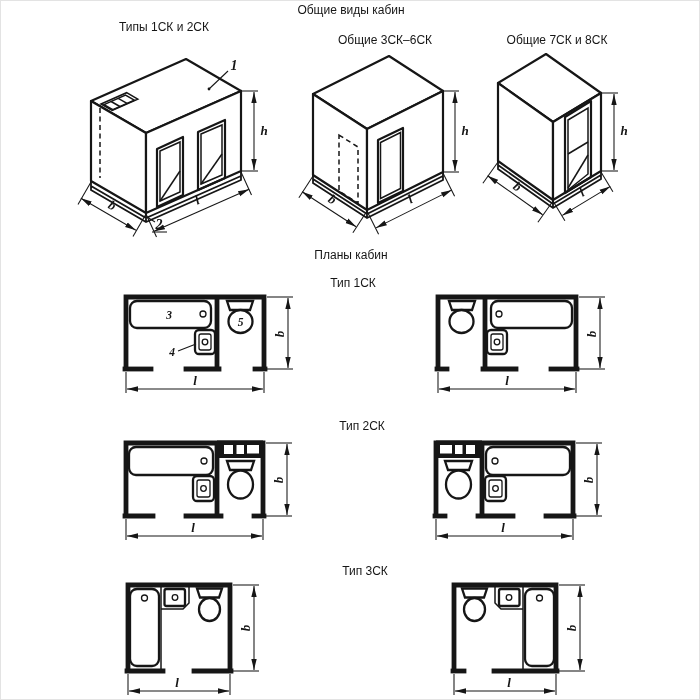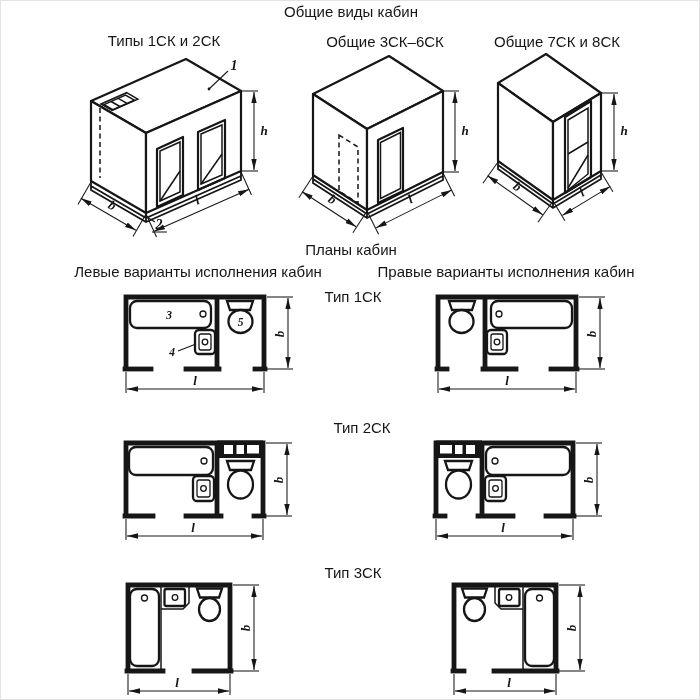--- a/index.html
+++ b/index.html
@@ -1,19 +1,19 @@
 <!DOCTYPE html>
 <html><head>
 <meta charset="utf-8">
 <style>
   html,body{margin:0;padding:0;background:#ffffff;}
   .canvas{position:relative;width:700px;height:700px;background:#fff;
           border:1px solid #e3e3e3;box-sizing:border-box;overflow:hidden;
           font-family:"Liberation Sans",sans-serif;}
-  .lbl{position:absolute;font-size:15px;color:#161616;white-space:nowrap;
+  .lbl{position:absolute;font-size:12px;color:#161616;white-space:nowrap;
        transform:translateX(-50%);text-align:center;line-height:1.1;}
   svg{position:absolute;overflow:visible;}
   .e{stroke:#161616;stroke-width:2.2;fill:none;stroke-linejoin:round;}
   .face{stroke:#161616;stroke-width:2.2;fill:#ffffff;stroke-linejoin:round;}
   .thin{stroke:#161616;stroke-width:1.5;fill:none;}
   .dash{stroke:#161616;stroke-width:1.5;fill:none;stroke-dasharray:5 3.5;}
   .pl{stroke:#161616;stroke-width:1.8;fill:none;}
   .dim{stroke:#161616;stroke-width:1.05;fill:none;}
   .wall{stroke:#161616;stroke-width:4.8;fill:none;stroke-linejoin:miter;}
   .wseg{stroke:#161616;stroke-width:4.8;stroke-linecap:square;}
@@ -24,29 +24,27 @@
   .dt{font:italic bold 13px "Liberation Serif",serif;fill:#161616;text-anchor:middle;}
   .co{font:italic bold 14px "Liberation Serif",serif;fill:#161616;text-anchor:middle;}
   .num{font:italic bold 11.5px "Liberation Serif",serif;fill:#161616;text-anchor:middle;}
 </style>
 </head>
 <body>
 
 <div class="canvas">
 
   <div class="lbl" style="left:350px;top:3px">Общие виды кабин</div>
-  <div class="lbl" style="left:163px;top:32px">Типы 1СК и 2СК</div>
+  <div class="lbl" style="left:163px;top:20px">Типы 1СК и 2СК</div>
   <div class="lbl" style="left:384px;top:33px">Общие 3СК–6СК</div>
   <div class="lbl" style="left:556px;top:33px">Общие 7СК и 8СК</div>
-  <div class="lbl" style="left:350px;top:241px">Планы кабин</div>
-  <div class="lbl" style="left:197px;top:263px">Левые варианты исполнения кабин</div>
-  <div class="lbl" style="left:505px;top:263px">Правые варианты исполнения кабин</div>
-  <div class="lbl" style="left:352px;top:288px">Тип 1СК</div>
+  <div class="lbl" style="left:350px;top:248px">Планы кабин</div>
+  <div class="lbl" style="left:352px;top:276px">Тип 1СК</div>
   <div class="lbl" style="left:361px;top:419px">Тип 2СК</div>
-  <div class="lbl" style="left:352px;top:564px">Тип 3СК</div>
+  <div class="lbl" style="left:364px;top:564px">Тип 3СК</div>
 
   <svg style="left:60px;top:50px" width="230" height="200" viewBox="0 0 230 200">
     <defs>
       <marker id="arr" viewBox="0 0 12 8" refX="12" refY="4" markerWidth="11" markerHeight="7.4" orient="auto-start-reverse" markerUnits="userSpaceOnUse">
         <path d="M12,4 L0,1.1 L0,6.9 Z" fill="#161616"></path>
       </marker>
     </defs>
     <g>
       <polygon class="face" points="125,8 30,50 85,82 180,40"></polygon>
       <polygon class="face" points="30,50 85,82 85,162 30,130"></polygon>

